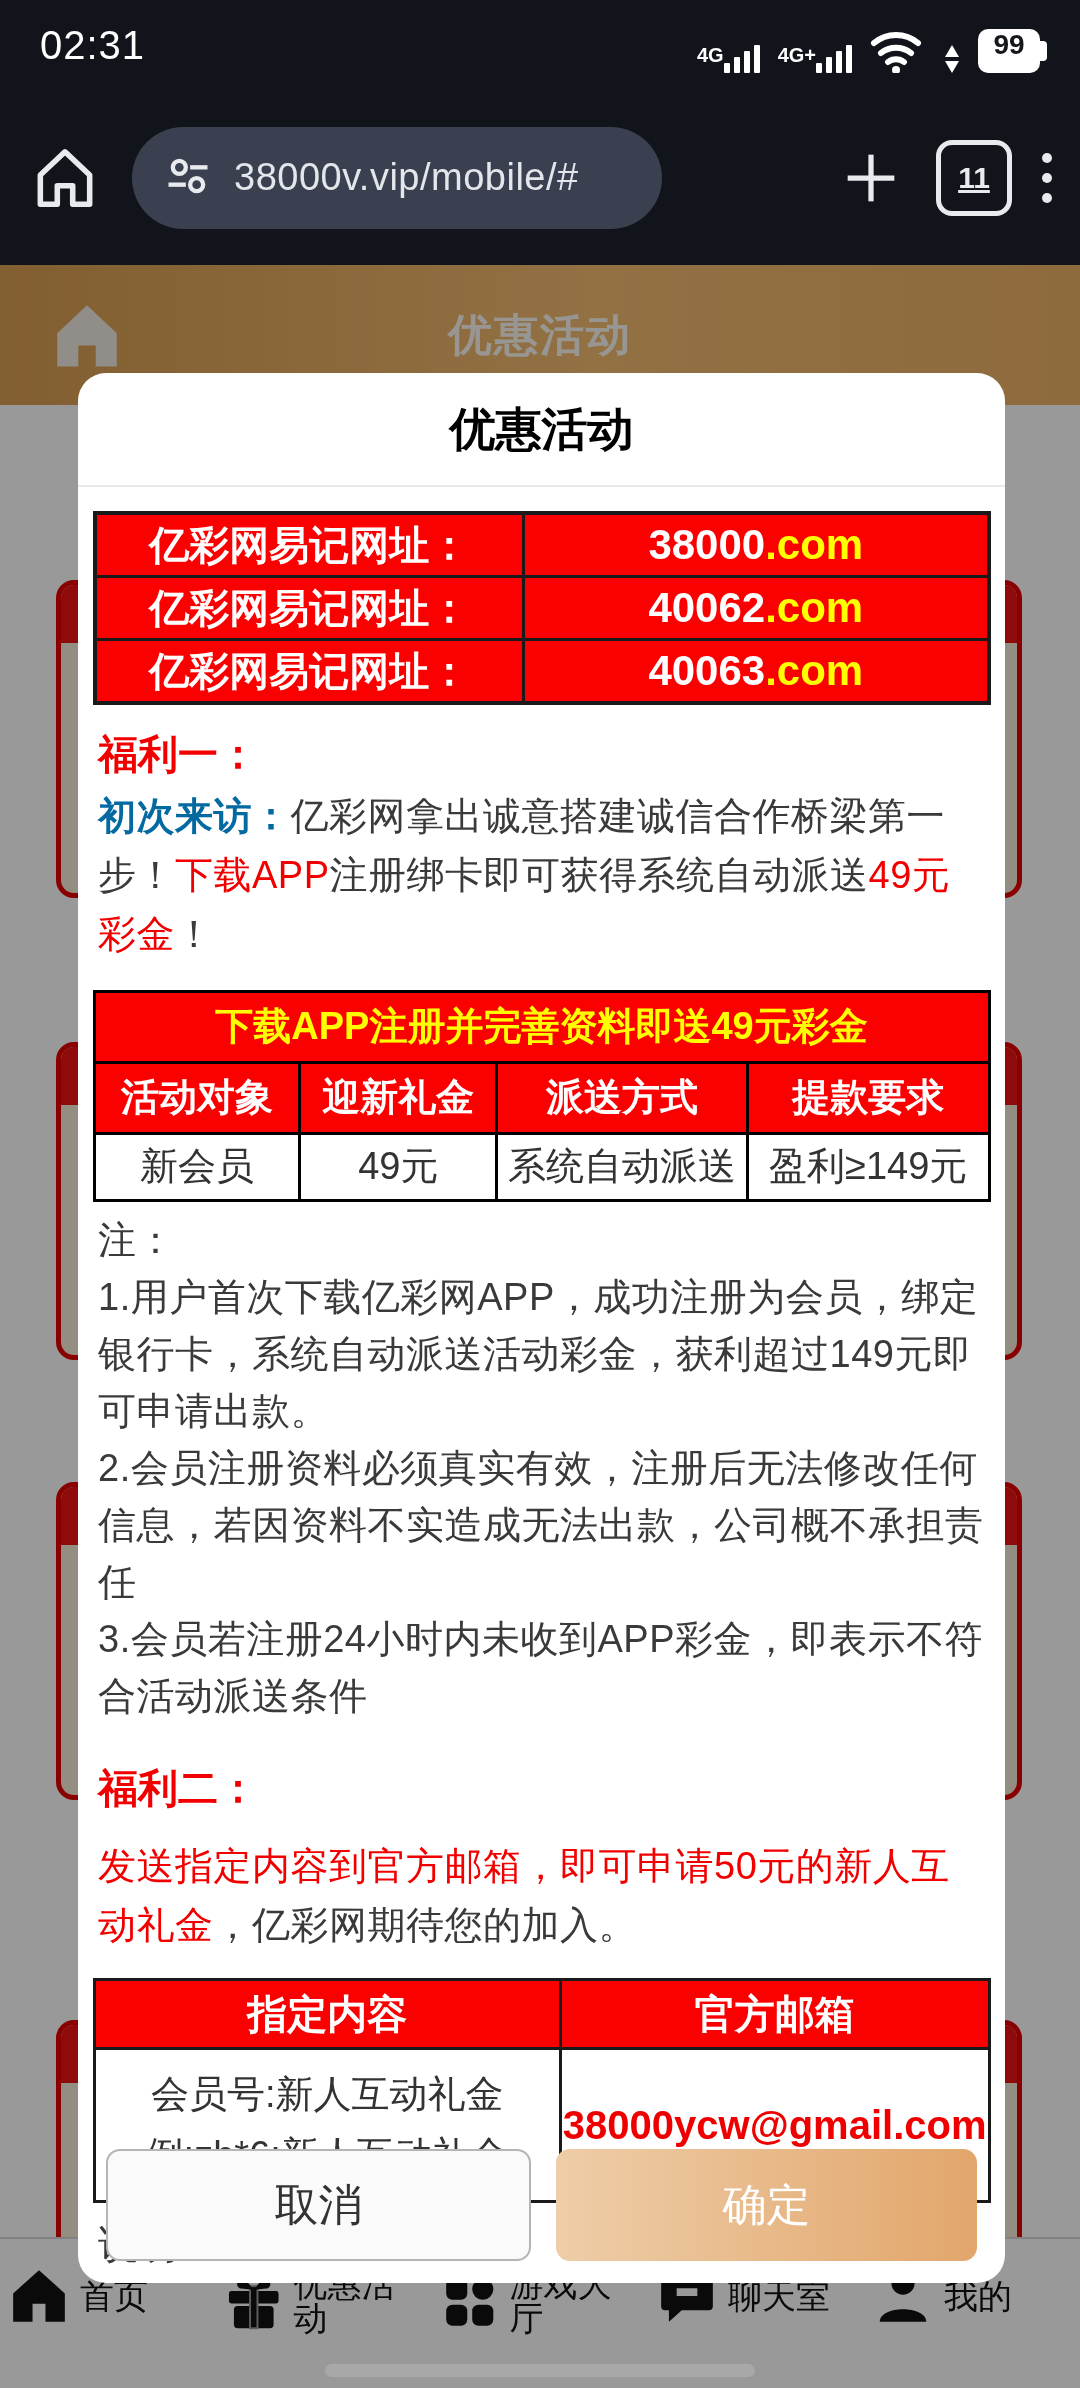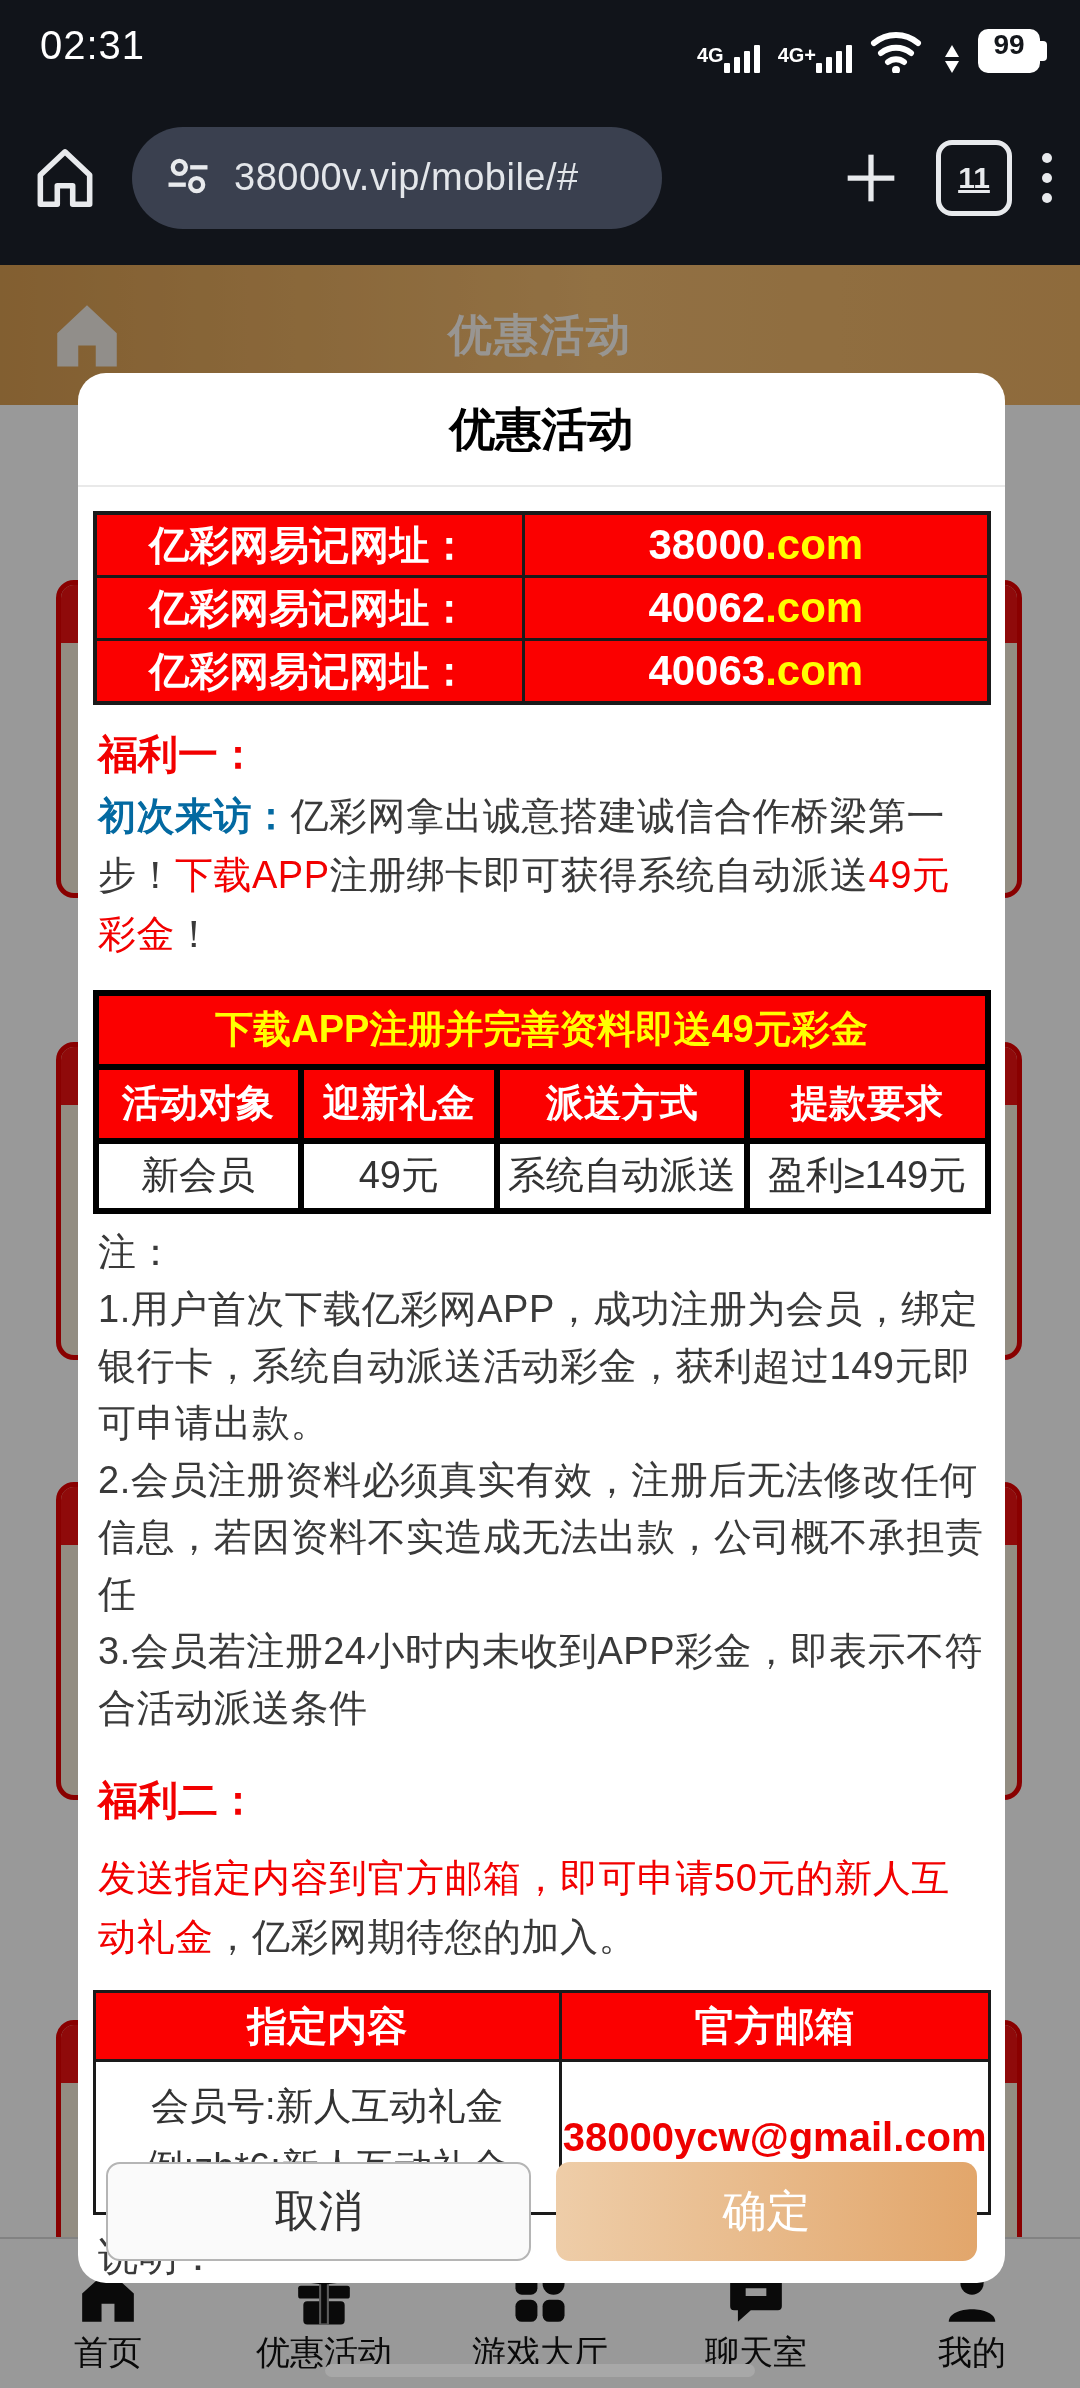--- a/index.html
+++ b/index.html
@@ -80,21 +80,21 @@
     position:absolute;width:110px;height:110px;border-radius:50%;
     background:radial-gradient(circle at 35% 35%,#ffe49a,#f0a93c 70%,#d98a1d);
   }
   
   .bottom-nav{
     position:absolute;left:0;top:1972px;width:1080px;height:151px;
     background:#ffffff;border-top:2px solid #d9d9d9;
     display:flex;align-items:flex-start;justify-content:space-around;
     padding-top:28px;box-sizing:border-box;
   }
-  .nav-item{display:flex;flex-direction:column;align-items:center;gap:10px;width:200px;}
+  .nav-item{display:flex;flex-direction:row;align-items:center;gap:10px;width:200px;}
   .nav-item svg{display:block;}
   .nav-label{font-size:34px;color:#111;line-height:1;}
   
   .overlay{
     position:absolute;top:265px;left:0;width:1080px;height:2123px;
     background:rgba(0,0,0,0.40);z-index:10;
   }
   .home-indicator{
     position:absolute;left:325px;top:2364px;width:430px;height:13px;
     border-radius:7px;background:#a8a8a8;z-index:20;
@@ -125,21 +125,21 @@
     color:#f20000;font-size:40px;font-weight:800;margin:26px 6px 10px 6px;line-height:1.15;
   }
   .para{
     font-size:38px;color:#3a3a3a;line-height:1.55;margin:6px 6px 0 6px;
     letter-spacing:0.5px;
   }
   .para .b{font-weight:700;color:#0369a1;}
   .para .red{color:#f20000;}
   
   .promo-table{border-collapse:collapse;width:898px;margin:26px auto 0 auto;}
-  .promo-table th,.promo-table td{border:6px solid #000000;text-align:center;vertical-align:middle;}
+  .promo-table th,.promo-table td{border:3px solid #000000;text-align:center;vertical-align:middle;}
   .promo-table .caption{
     background:#fb0000;color:#ffff00;font-size:38px;font-weight:800;height:66px;
   }
   .promo-table .cols th{
     background:#fb0000;color:#ffffff;font-size:38px;font-weight:700;height:66px;
   }
   .promo-table .vals td{
     background:#ffffff;color:#333;font-size:38px;height:62px;
   }
   .notes{margin:10px 6px 0 6px;font-size:38px;color:#3a3a3a;line-height:1.5;letter-spacing:0.5px;}
@@ -148,21 +148,21 @@
   .mail-table th,.mail-table td{border:3px solid #1a1a1a;text-align:center;vertical-align:middle;}
   .mail-table th{background:#fb0000;color:#fff;font-size:40px;font-weight:700;height:64px;}
   .mail-table .content-cell{width:55%;background:#fff;color:#333;font-size:38px;line-height:1.6;padding:14px 0;}
   .mail-table .email-cell{width:45%;background:#fff;color:#ee0000;font-size:40px;font-weight:700;}
   .note-label{margin:14px 6px 0 6px;font-size:40px;color:#3a3a3a;}
   
   .modal-actions{
     display:flex;gap:25px;padding:0 28px;position:absolute;left:0;right:0;bottom:22px;
   }
   .btn{
-    flex:1;height:99px;border-radius:14px;display:flex;align-items:center;
+    flex:1;height:112px;border-radius:14px;display:flex;align-items:center;
     justify-content:center;font-size:44px;box-sizing:border-box;
   }
   .btn-cancel{background:#fafafa;border:2px solid #b5b5b5;color:#333;}
   .btn-confirm{
     background:linear-gradient(90deg,#eecda8,#e2a66b);border:none;color:#ffffff;
   }
 </style>
 </head>
 <body>
 

